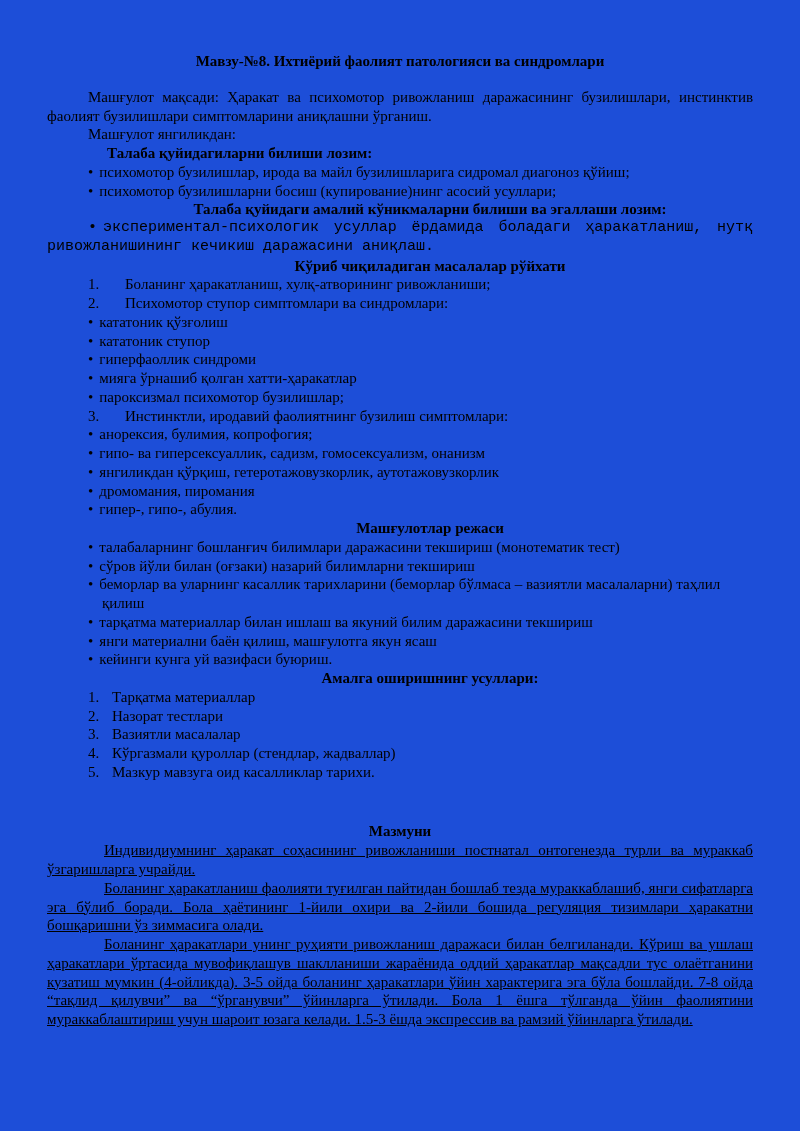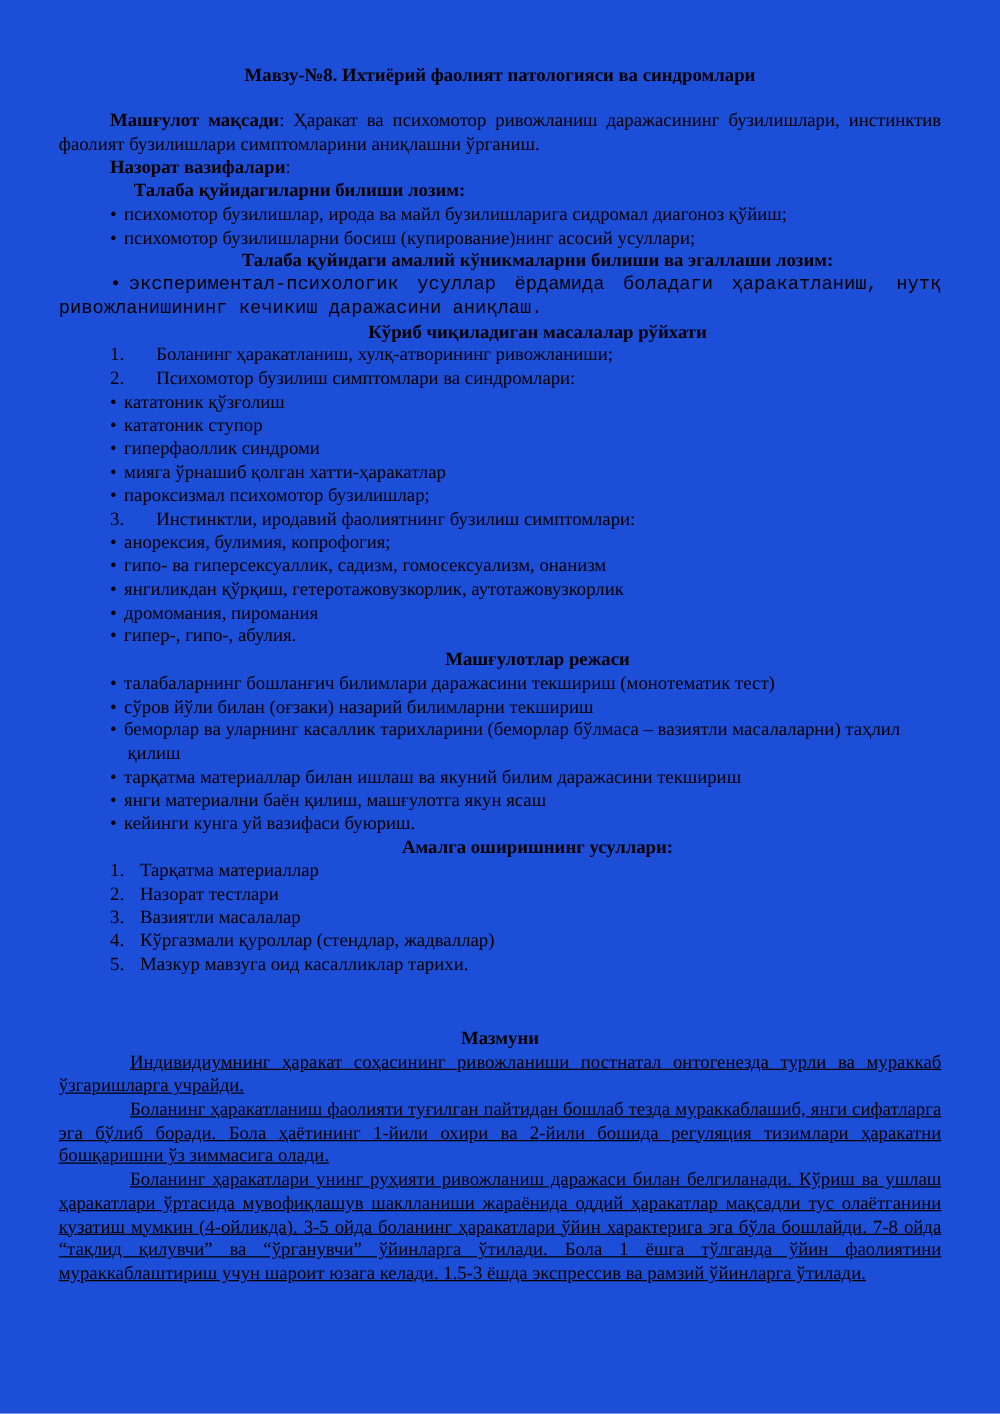--- a/index.html
+++ b/index.html
@@ -10,21 +10,21 @@
     box-sizing: border-box;
     padding: 52px 47px 40px 47px;
     background: #1d4ed8;
     font-family: "Liberation Serif", "DejaVu Serif", serif;
     font-size: 15px;
     line-height: 1.25;
     color: #000000;
     overflow: hidden;
   }
   p { margin: 0; }
-  .b { font-weight: bold; }
+  .b { font-weight: normal; }
   .title {
     text-align: center;
     font-weight: bold;
     margin-bottom: 17px;
   }
   .para {
     text-align: justify;
     text-indent: 41px;
   }
   .para2 {
@@ -64,35 +64,35 @@
 </style>
 </head>
 <body>
 
 <div class="page">
 
   <div class="title">Мавзу-№8. Ихтиёрий фаолият патологияси ва синдромлари</div>
 
   <p class="para"><span class="b">Машғулот мақсади</span><span>: Ҳаракат ва психомотор ривожланиш даражасининг бузилишлари, инстинктив фаолият бузилишлари симптомларини аниқлашни ўрганиш.</span></p>
 
-  <p class="para"><span class="b">Назорат вазифалари</span><span>:</span></p>
+  <p class="para"><span class="b">Машғулот янгиликдан</span><span>:</span></p>
 
   <div class="h2">Талаба қуйидагиларни билиши лозим:</div>
 
   <div class="bullet"><span class="bm">•</span><span>психомотор бузилишлар, ирода ва майл бузилишларига сидромал диагоноз қўйиш;</span></div>
   <div class="bullet"><span class="bm">•</span><span>психомотор бузилишларни босиш (купирование)нинг асосий усуллари;</span></div>
 
   <div class="hb">Талаба қуйидаги амалий кўникмаларни билиши ва эгаллаши лозим:</div>
 
   <div class="bullet-flow"><span class="bm">•</span><span>экспериментал-психологик усуллар ёрдамида боладаги ҳаракатланиш, нутқ ривожланишининг кечикиш даражасини аниқлаш.</span></div>
 
   <div class="hb">Кўриб чиқиладиган масалалар рўйхати</div>
 
   <div class="numitem"><span class="num">1.</span><span>Боланинг ҳаракатланиш, хулқ-атворининг ривожланиши;</span></div>
-  <div class="numitem"><span class="num">2.</span><span>Психомотор бузилиш симптомлари ва синдромлари:</span></div>
+  <div class="numitem"><span class="num">2.</span><span>Психомотор ступор симптомлари ва синдромлари:</span></div>
 
   <div class="bullet"><span class="bm">•</span><span>кататоник қўзғолиш</span></div>
   <div class="bullet"><span class="bm">•</span><span>кататоник ступор</span></div>
   <div class="bullet"><span class="bm">•</span><span>гиперфаоллик синдроми</span></div>
   <div class="bullet"><span class="bm">•</span><span>мияга ўрнашиб қолган хатти-ҳаракатлар</span></div>
   <div class="bullet"><span class="bm">•</span><span>пароксизмал психомотор бузилишлар;</span></div>
 
   <div class="numitem"><span class="num">3.</span><span>Инстинктли, иродавий фаолиятнинг бузилиш симптомлари:</span></div>
 
   <div class="bullet"><span class="bm">•</span><span>анорексия, булимия, копрофогия;</span></div>

